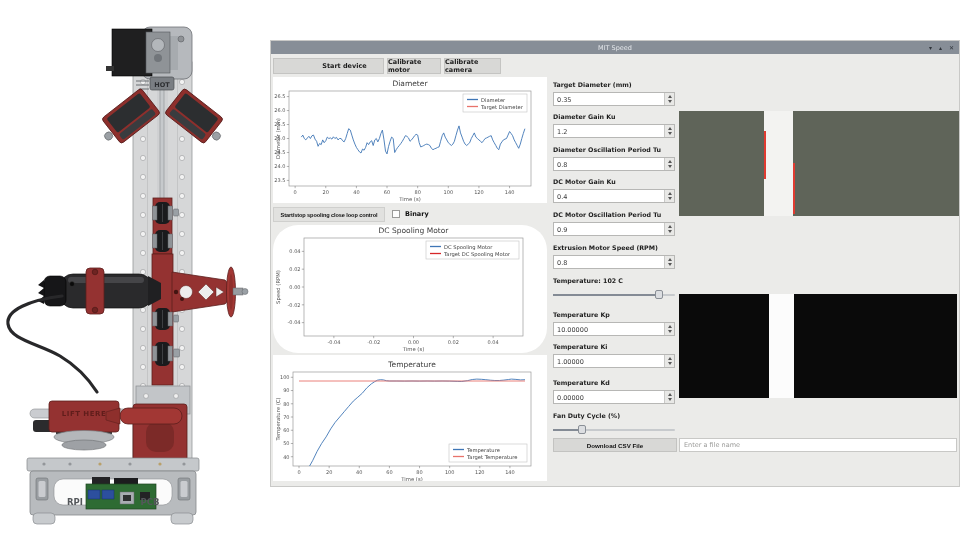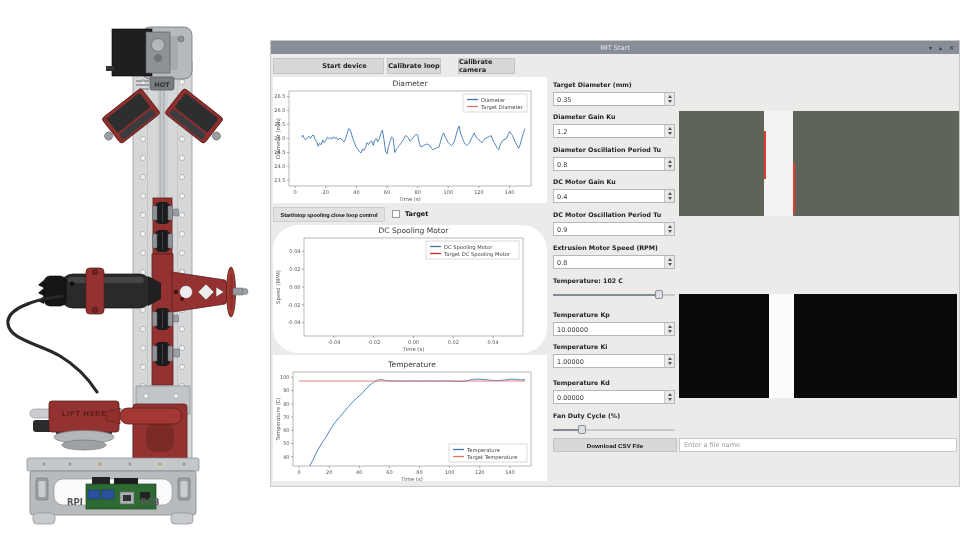--- a/index.html
+++ b/index.html
@@ -266,35 +266,35 @@
       <rect x="123" y="495" width="8" height="6" fill="#2e2f31"></rect>
       <rect x="140" y="492" width="10" height="8" fill="#232325"></rect>
     </g>
     <text x="75" y="505" text-anchor="middle" font-size="8.5" font-weight="bold" fill="#54575b">RPI</text>
     <text x="150" y="505" text-anchor="middle" font-size="8.5" font-weight="bold" fill="#54575b">PCB</text>
   </svg>
   </div>
 
   <div class="app">
     <div class="titlebar">
-      <span class="title">MIT Start</span>
+      <span class="title">MIT Speed</span>
       <span class="winbtns">
         <span class="winbtn">▾</span>
         <span class="winbtn">▴</span>
         <span class="winbtn">✕</span>
       </span>
     </div>
 
     <div class="tab" style="left:2px;width:111px;padding-left:32px;">
       <span>Start device</span>
     </div>
     <div class="tab" style="left:116px;width:54px;">
-      <span>Calibrate loop</span>
-    </div>
-    <div class="tab" style="left:173px;width:57px;margin-left:14px;">
+      <span>Calibrate motor</span>
+    </div>
+    <div class="tab" style="left:173px;width:57px;">
       <span>Calibrate camera</span>
     </div>
 
     <div class="fig" style="top:36px;height:126px;"><svg width="274" height="126" viewBox="0 0 274 126">
           <defs>
             <clipPath id="clip0">
               <rect x="16" y="14" width="242" height="95"></rect>
             </clipPath>
           </defs>
           <rect x="16" y="14" width="242" height="95" fill="#fff" stroke="#9a9a9a" stroke-width="0.7"></rect>
@@ -334,21 +334,21 @@
           <polyline points="28.3,60.1 29.8,58.1 31.3,61.5 32.8,62.9 34.4,60.9 35.9,59.3 37.4,61.5 39.0,58.7 40.5,58.1 42.0,62.1 43.6,64.3 45.1,69.3 46.6,66.5 48.2,67.6 49.7,62.9 51.2,65.7 52.8,63.7 54.3,60.1 55.8,61.5 57.4,60.9 58.9,62.1 60.4,59.8 61.9,61.5 63.5,60.4 65.0,62.9 66.5,61.5 68.1,61.5 69.6,63.7 71.1,64.9 72.7,61.5 74.2,56.5 75.7,51.7 77.3,53.1 78.8,58.1 80.3,62.9 81.9,67.1 83.4,70.4 84.9,72.7 86.5,74.9 88.0,76.0 89.5,72.1 91.1,73.2 92.6,70.4 94.1,65.7 95.6,67.6 97.2,64.9 98.7,63.7 100.2,68.5 101.8,62.9 103.3,61.5 104.8,64.9 106.4,61.5 107.9,56.5 109.4,53.1 111.0,62.9 112.5,74.1 114.0,76.9 115.6,69.3 117.1,64.3 118.6,60.1 120.2,61.5 121.7,75.5 123.2,72.7 124.7,70.4 126.3,68.5 127.8,66.5 129.3,64.3 130.9,61.5 132.4,58.7 133.9,59.3 135.5,60.9 137.0,64.3 138.5,62.9 140.1,60.9 141.6,58.7 143.1,57.3 144.7,58.1 146.2,65.7 147.7,69.9 149.3,69.3 150.8,68.5 152.3,67.6 153.8,67.1 155.4,67.6 156.9,68.5 158.4,71.3 160.0,72.7 161.5,71.8 163.0,71.3 164.6,70.4 166.1,69.9 167.6,64.3 169.2,58.7 170.7,55.9 172.2,60.1 173.8,62.9 175.3,65.7 176.8,67.1 178.4,68.5 179.9,67.1 181.4,64.3 182.9,58.7 184.5,53.1 186.0,48.9 187.5,55.9 189.1,60.1 190.6,64.3 192.1,67.1 193.7,68.5 195.2,67.1 196.7,65.7 198.3,61.5 199.8,58.7 201.3,55.9 202.9,60.1 204.4,61.5 205.9,62.9 207.5,64.3 209.0,65.7 210.5,63.7 212.1,61.5 213.6,60.9 215.1,60.1 216.6,59.3 218.2,58.7 219.7,62.9 221.2,65.7 222.8,68.5 224.3,71.3 225.8,72.7 227.4,67.1 228.9,64.9 230.4,62.9 232.0,62.1 233.5,61.5 235.0,58.1 236.6,54.5 238.1,56.5 239.6,58.7 241.2,62.9 242.7,65.7 244.2,68.5 245.7,71.3 247.3,67.1 248.8,61.5 250.3,56.5 251.9,51.7" fill="none" stroke="#3f76b6" stroke-width="0.9" clip-path="url(#clip0)"></polyline>
           <rect x="190" y="17" width="64" height="18" fill="#fff" stroke="#c4c4c4" stroke-width="0.6"></rect>
           <line x1="194" y1="22.5" x2="205" y2="22.5" stroke="#3f76b6" stroke-width="1.3"></line>
           <text x="208" y="24.5" font-size="5.2" fill="#3f3f3f" font-family="DejaVu Sans, sans-serif">Diameter</text>
           <line x1="194" y1="29.5" x2="205" y2="29.5" stroke="#e8736b" stroke-width="1.3"></line>
           <text x="208" y="31.5" font-size="5.2" fill="#3f3f3f" font-family="DejaVu Sans, sans-serif">Target Diameter</text>
         </svg></div>
 
     <button class="spool-btn">Start/stop spooling close loop control</button>
     <div class="checkbox"></div>
-    <span class="cb-label">Target</span>
+    <span class="cb-label">Binary</span>
 
     <div class="fig" style="top:184px;height:128px;border-radius:25px;"><svg width="274" height="128" viewBox="0 0 274 128">
           <defs>
             <clipPath id="clip1">
               <rect x="31" y="13" width="219" height="98"></rect>
             </clipPath>
           </defs>
           <rect x="31" y="13" width="219" height="98" fill="#fff" stroke="#9a9a9a" stroke-width="0.7"></rect>
           <line x1="60.86363636363636" y1="111" x2="60.86363636363636" y2="113.2" stroke="#666" stroke-width="0.5"></line>
           <text x="60.86363636363636" y="119" text-anchor="middle" font-size="5" fill="#555" font-family="DejaVu Sans, sans-serif">-0.04</text>

